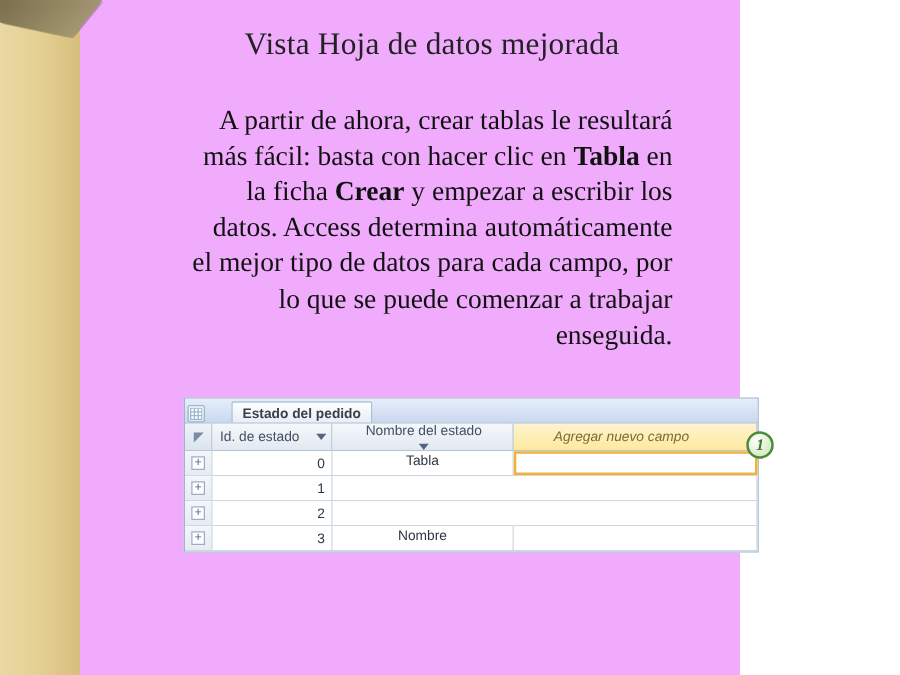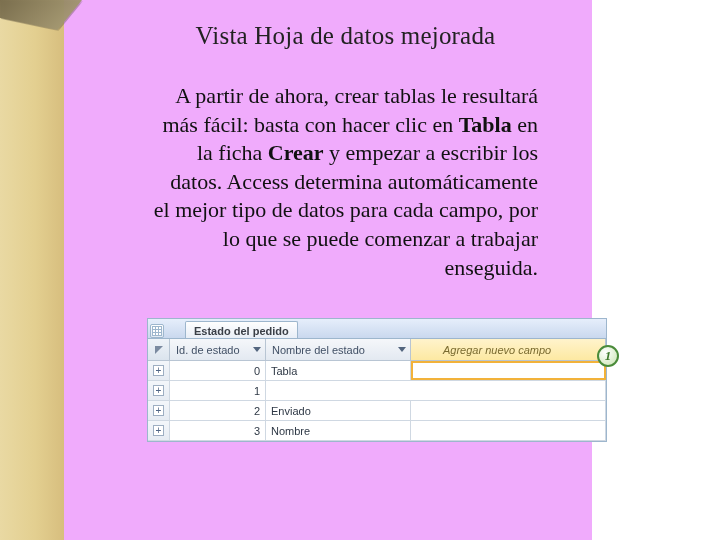--- a/index.html
+++ b/index.html
@@ -126,21 +126,21 @@
     right: -14px; top: 6px;
     width: 22px; height: 22px;
     border: 2px solid #4a8b3a;
     border-radius: 50%;
     background: radial-gradient(circle at 35% 30%, #ffffff, #d9ecc9 70%);
     display: flex; align-items: center; justify-content: center;
     color: #3f7a2e; font-weight: bold; font-family: Georgia, serif;
     font-size: 13px;
   }
   .w-id { width: 96px; }
-  .w-name { width: 145px; }
+  .w-name { width: 145px; flex-direction: column; }
 
   .drow {
     display: flex;
     border-bottom: 1px solid #cfd8e2;
     height: 20px;
     background: #fff;
   }
   .drow .rsel {
     width: 22px; border-right: 1px solid #cfd8e2;
     background: linear-gradient(#f3f6fa,#e6ecf3);
@@ -227,21 +227,20 @@
             <span class="plus">+</span>
           </div>
         <div class="dcell id w-id">1</div>
         <div class="dcell fill"></div>
       </div>
       <div class="drow">
         <div class="rsel">
             <span class="plus">+</span>
           </div>
         <div class="dcell id w-id">2</div>
-        <div class="dcell w-name">Enviado</div>
         <div class="dcell fill"></div>
       </div>
       <div class="drow">
         <div class="rsel">
             <span class="plus">+</span>
           </div>
         <div class="dcell id w-id">3</div>
         <div class="dcell w-name">Nombre</div>
         <div class="dcell fill"></div>
       </div>

